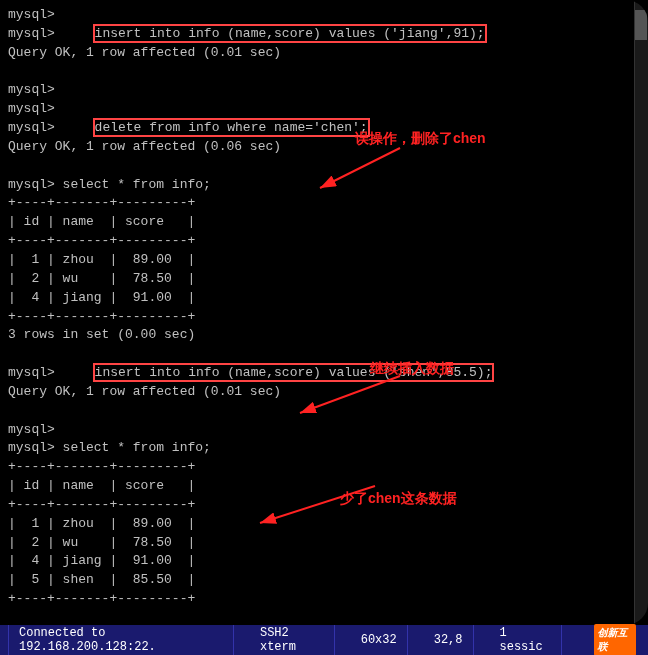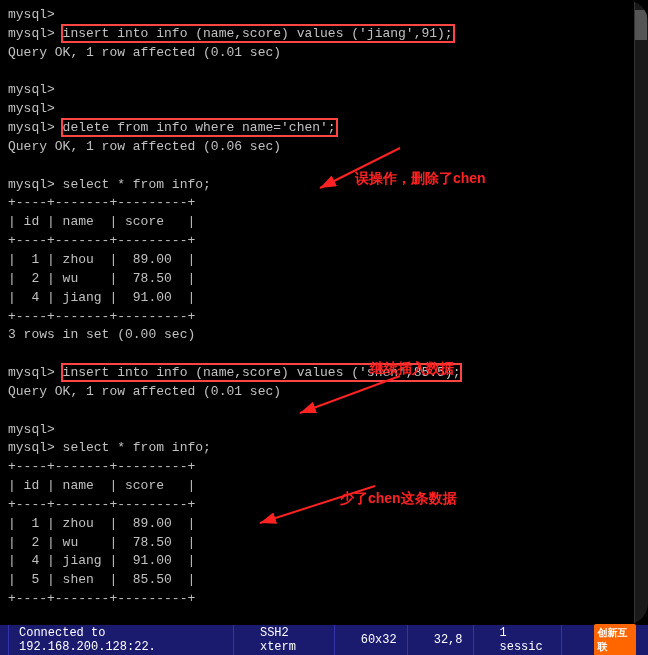--- a/index.html
+++ b/index.html
@@ -92,20 +92,21 @@
       border-radius: 2px;
     }
     .table-line {
       color: #c0c0c0;
     }
     .cmd-highlighted {
       color: #c0c0c0;
       background: transparent;
       outline: 2px solid #ff4444;
       outline-offset: 0px;
+      margin-left: 32px;
     }
   </style>
 </head>
 <body>
 
 <div class="terminal">
 
   <div id="terminal-content">
       <div class="line">mysql&gt;</div>
       <div class="line"><span>mysql&gt; </span><span class="cmd-highlighted">insert into info (name,score) values ('jiang',91);</span></div>
@@ -142,21 +143,21 @@
     </div>
 
   <svg class="arrow-svg" style="left:260px; top:138px; width:160px; height:60px;">
     <defs>
       <marker id="arrowhead1" markerWidth="8" markerHeight="6" refX="8" refY="3" orient="auto">
         <polygon points="0 0, 8 3, 0 6" fill="#ff2222"></polygon>
       </marker>
     </defs>
     <line x1="140" y1="10" x2="60" y2="50" stroke="#ff2222" stroke-width="2" marker-end="url(#arrowhead1)"></line>
   </svg>
-  <div class="arrow-annotation" style="left:355px; top:130px;margin-top:40px;">误操作，删除了chen</div>
+  <div class="arrow-annotation" style="left:355px; top:130px;">误操作，删除了chen</div>
 
   <svg class="arrow-svg" style="left:270px; top:368px; width:150px; height:55px;">
     <defs>
       <marker id="arrowhead2" markerWidth="8" markerHeight="6" refX="8" refY="3" orient="auto">
         <polygon points="0 0, 8 3, 0 6" fill="#ff2222"></polygon>
       </marker>
     </defs>
     <line x1="130" y1="8" x2="30" y2="45" stroke="#ff2222" stroke-width="2" marker-end="url(#arrowhead2)"></line>
   </svg>
   <div class="arrow-annotation" style="left:370px; top:360px;">继续插入数据</div>
@@ -176,16 +177,16 @@
   </div>
 </div>
 
 <div class="statusbar">
   <div class="status-seg">Connected to 192.168.200.128:22.</div>
   <div class="status-seg">SSH2 xterm</div>
   <div class="status-seg">60x32</div>
   <div class="status-seg">32,8</div>
   <div class="status-seg">1 sessic</div>
   <div style="flex:1"></div>
-  <div style="display:flex; align-items:center; gap:4px; padding-right:4px;">
+  <div style="display:flex; align-items:center; gap:4px; padding-right:4px;font-style:italic;">
     <div class="logo-box">创新互联</div>
   </div>
 </div>
 
 </body></html>

